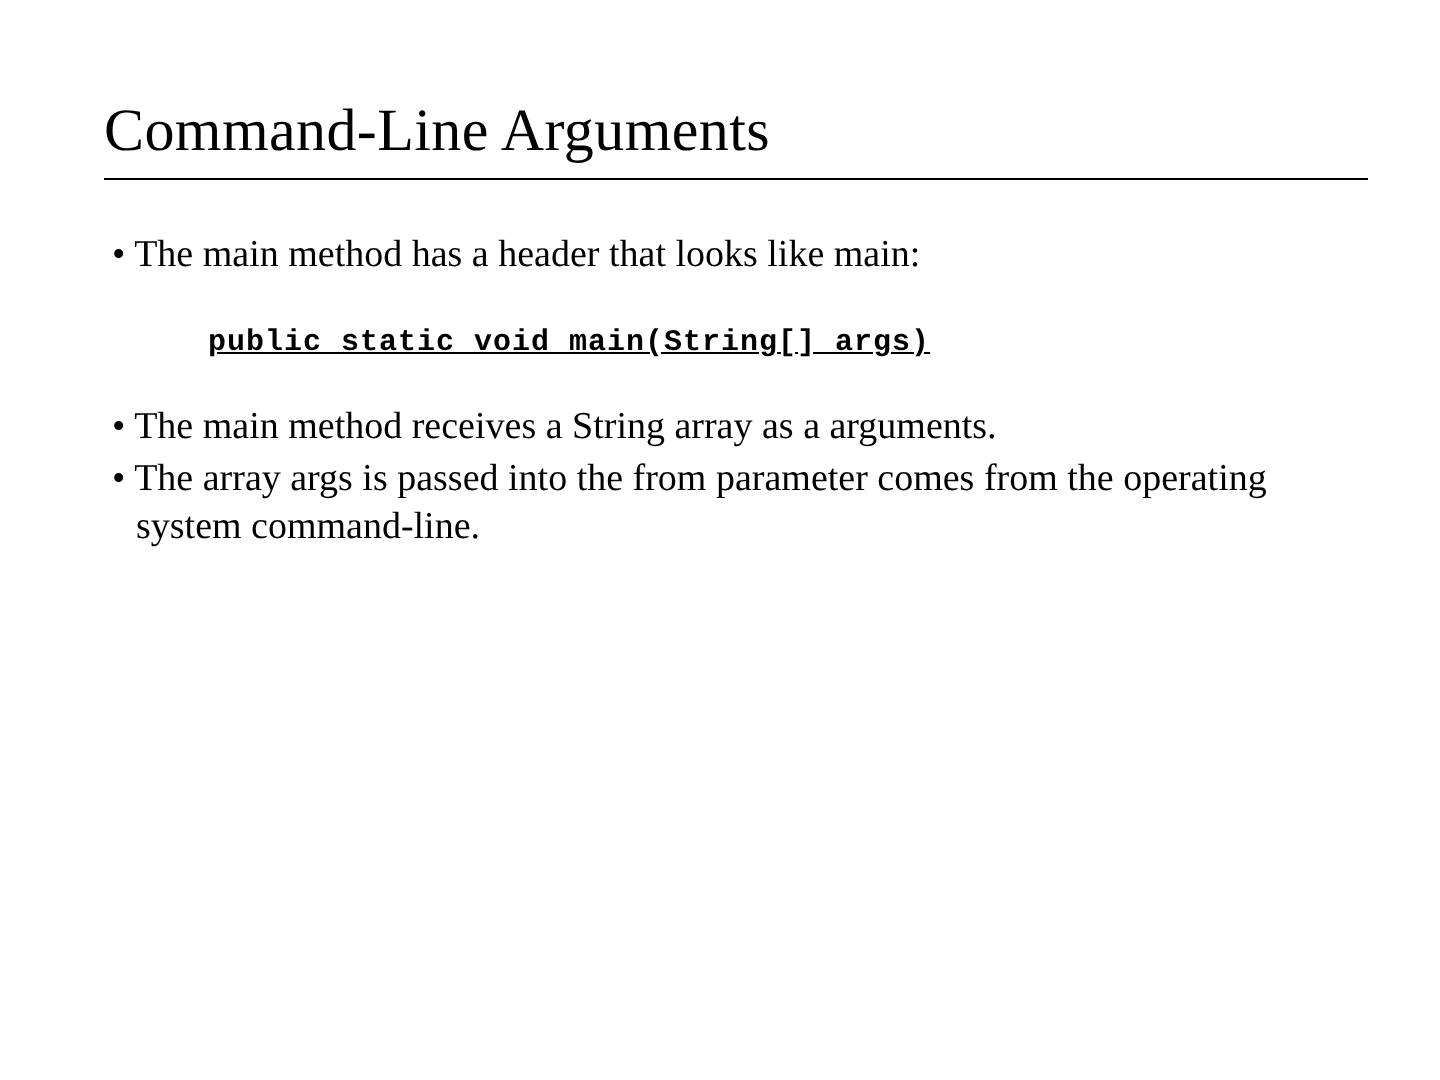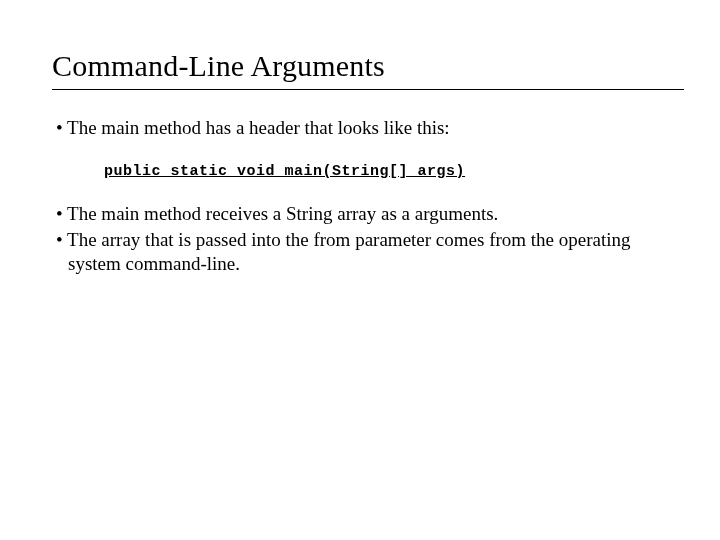--- a/index.html
+++ b/index.html
@@ -60,31 +60,31 @@
 
 <div class="slide">
 
   <h1 class="title">Command-Line Arguments</h1>
   <hr class="title-rule">
 
   <div class="body">
 
 
     <p class="bullet">
-      <span>The </span><span class="mono">main</span><span> method has a header that looks like this:</span>
+      <span>The </span><span class="mono">main</span><span> method has a header that looks like main:</span>
     </p>
 
     <div class="gap"></div>
 
     <div class="code-block">public static void main(String[] args)</div>
 
     <div class="gap"></div>
 
     <p class="bullet">
       <span>The </span><span class="mono">main</span><span> method receives a </span><span class="mono">String</span><span> array as a arguments.</span>
     </p>
 
     <p class="bullet">
-      <span>The array that is passed into the </span><span class="mono">from</span><span> parameter comes from the operating system command-line.</span>
+      <span>The array args is passed into the </span><span class="mono">from</span><span> parameter comes from the operating system command-line.</span>
     </p>
 
   </div>
 </div>
 
 </body></html>

